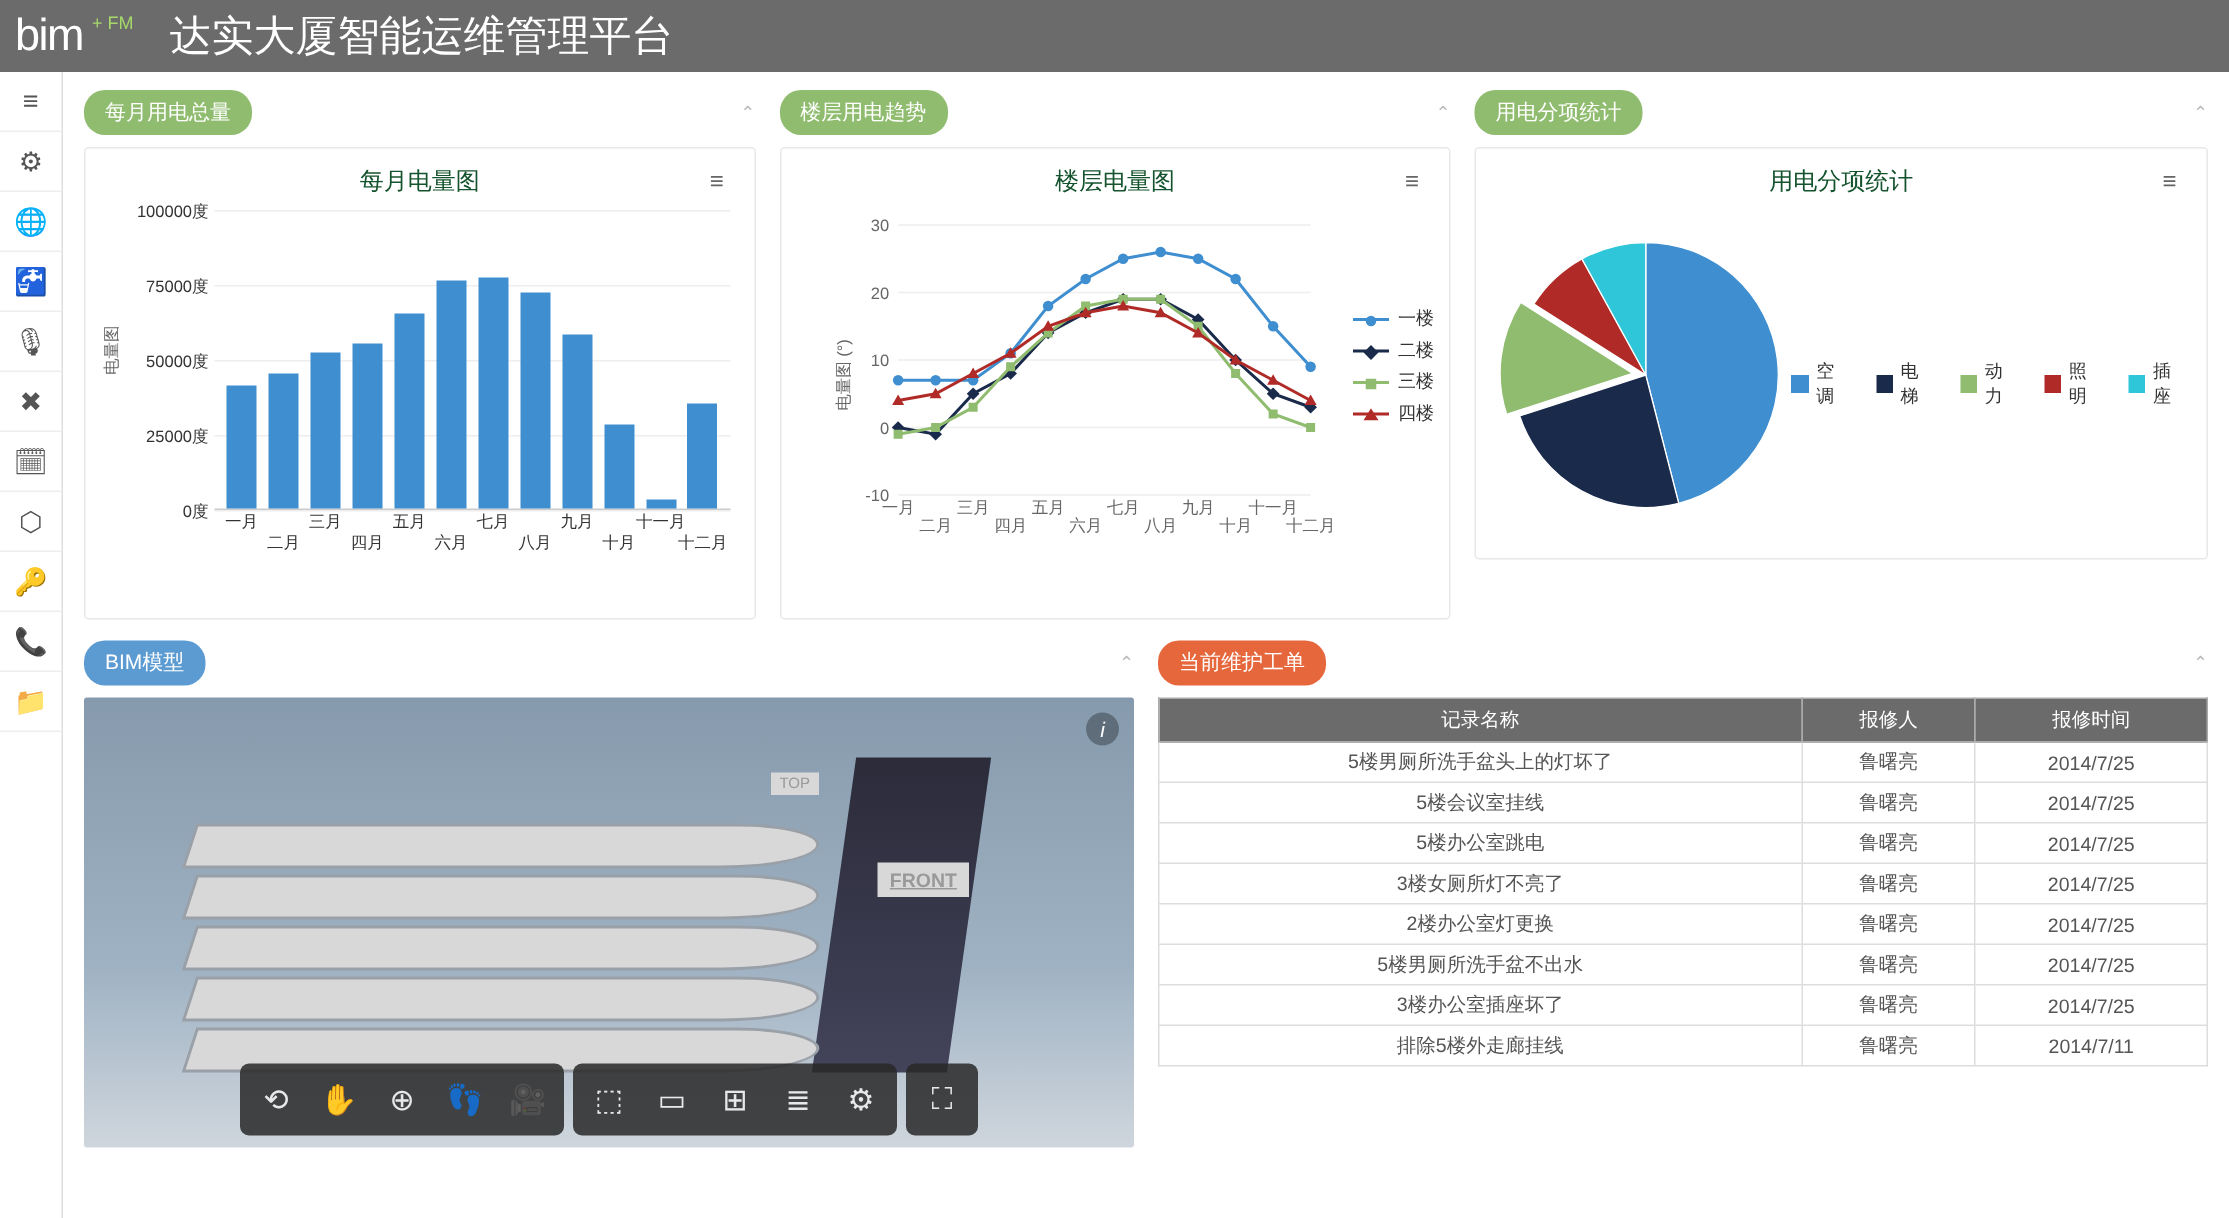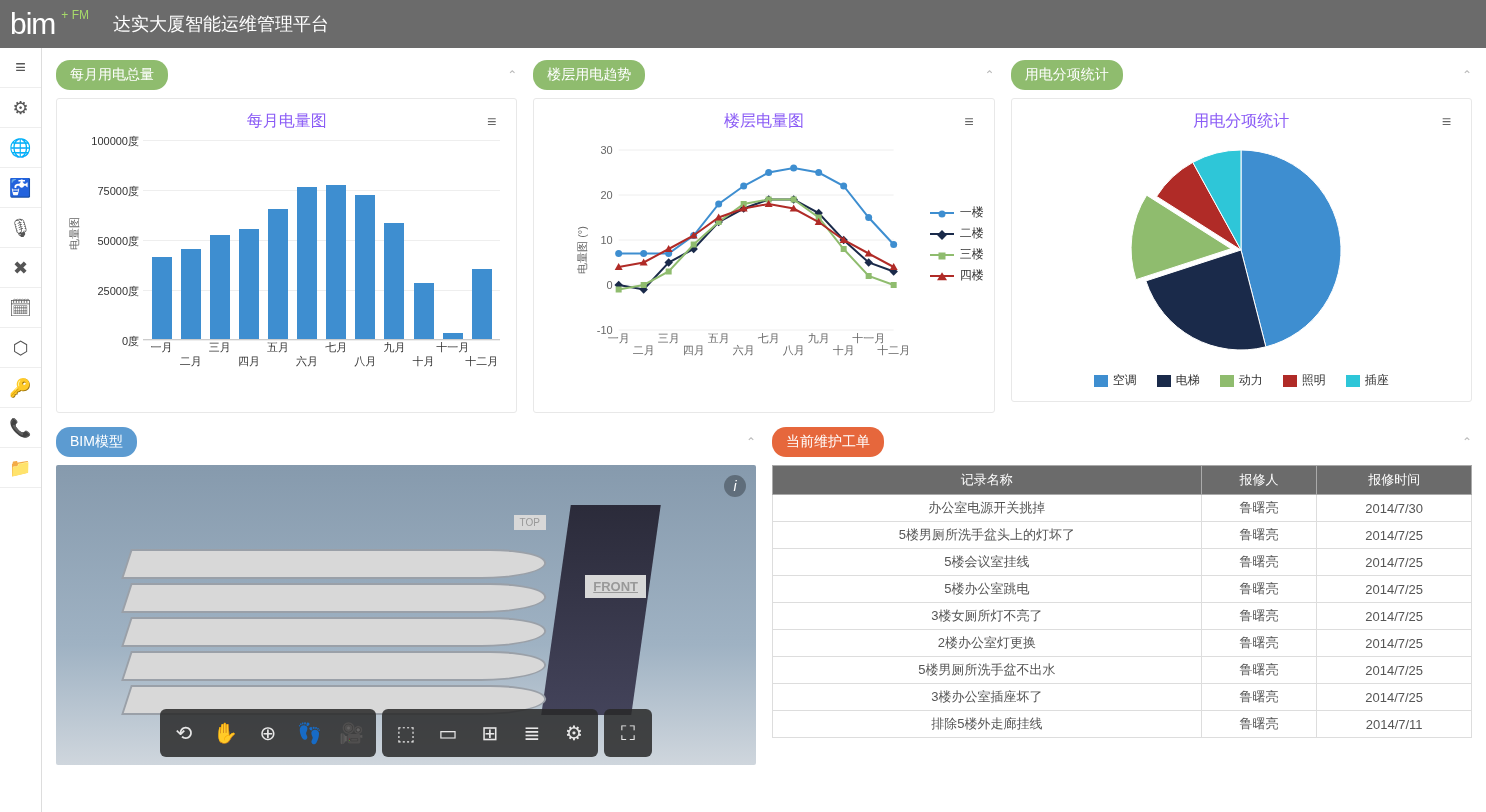--- a/index.html
+++ b/index.html
@@ -26,21 +26,21 @@
 }
 .brand-fm {
   font-size: 12px;
   margin-left: 6px;
   align-self: flex-start;
   margin-top: 8px;
 }
 .brand-fm .plus { color: #a6d96a; }
 .brand-fm .fm { color: #a6d96a; }
 .app-title {
-  font-size: 18px;
+  font-size: 28px;
   margin-left: 24px;
   font-weight: 300;
 }
 .layout { display: flex; height: calc(100% - 48px); }
 .sidebar {
   width: 42px;
   background: #fff;
   border-right: 1px solid #ddd;
   display: flex;
   flex-direction: column;
@@ -93,21 +93,21 @@
   padding: 12px 16px;
   background: #fff;
 }
 .chart-head {
   display: flex;
   align-items: center;
   justify-content: center;
   position: relative;
   margin-bottom: 8px;
 }
-.chart-title { font-size: 16px; color: #8b5cf6; }
+.chart-title { font-size: 16px; color: #14532d; }
 .chart-menu {
   position: absolute;
   right: 4px;
   top: 2px;
   cursor: pointer;
   color: #666;
   font-size: 16px;
 }
 .bar-chart { height: 260px; position: relative; display: flex; }
 .bar-yaxis {
@@ -216,21 +216,21 @@
 .legend-line.diamond::after { transform: translate(-50%, -50%) rotate(45deg); }
 .legend-line.square::after { }
 .legend-line.triangle::after {
   width: 0; height: 0;
   background: none;
   border-left: 5px solid transparent;
   border-right: 5px solid transparent;
   border-bottom: 8px solid currentColor;
   transform: translate(-50%, -60%);
 }
-.pie-wrap { display: flex; flex-direction: column; align-items: center; }
+.pie-wrap { display: flex; align-items: center; }
 .pie-legend {
   display: flex;
   gap: 20px;
   align-items: center;
   font-size: 12px;
   margin-top: 12px;
 }
 .pie-legend span { display: inline-flex; align-items: center; gap: 5px; }
 .bim-viewer {
   height: 300px;
@@ -642,25 +642,20 @@
         <table class="wo-table">
           <thead>
               <tr id="wo-head">
                 <th>记录名称</th>
                 <th>报修人</th>
                 <th>报修时间</th>
               </tr>
             </thead>
           <tbody id="wo-body">
               <tr>
-                <td>办公室电源开关挑掉</td>
-                <td>鲁曙亮</td>
-                <td>2014/7/30</td>
-              </tr>
-              <tr>
                 <td>5楼男厕所洗手盆头上的灯坏了</td>
                 <td>鲁曙亮</td>
                 <td>2014/7/25</td>
               </tr>
               <tr>
                 <td>5楼会议室挂线</td>
                 <td>鲁曙亮</td>
                 <td>2014/7/25</td>
               </tr>
               <tr>

